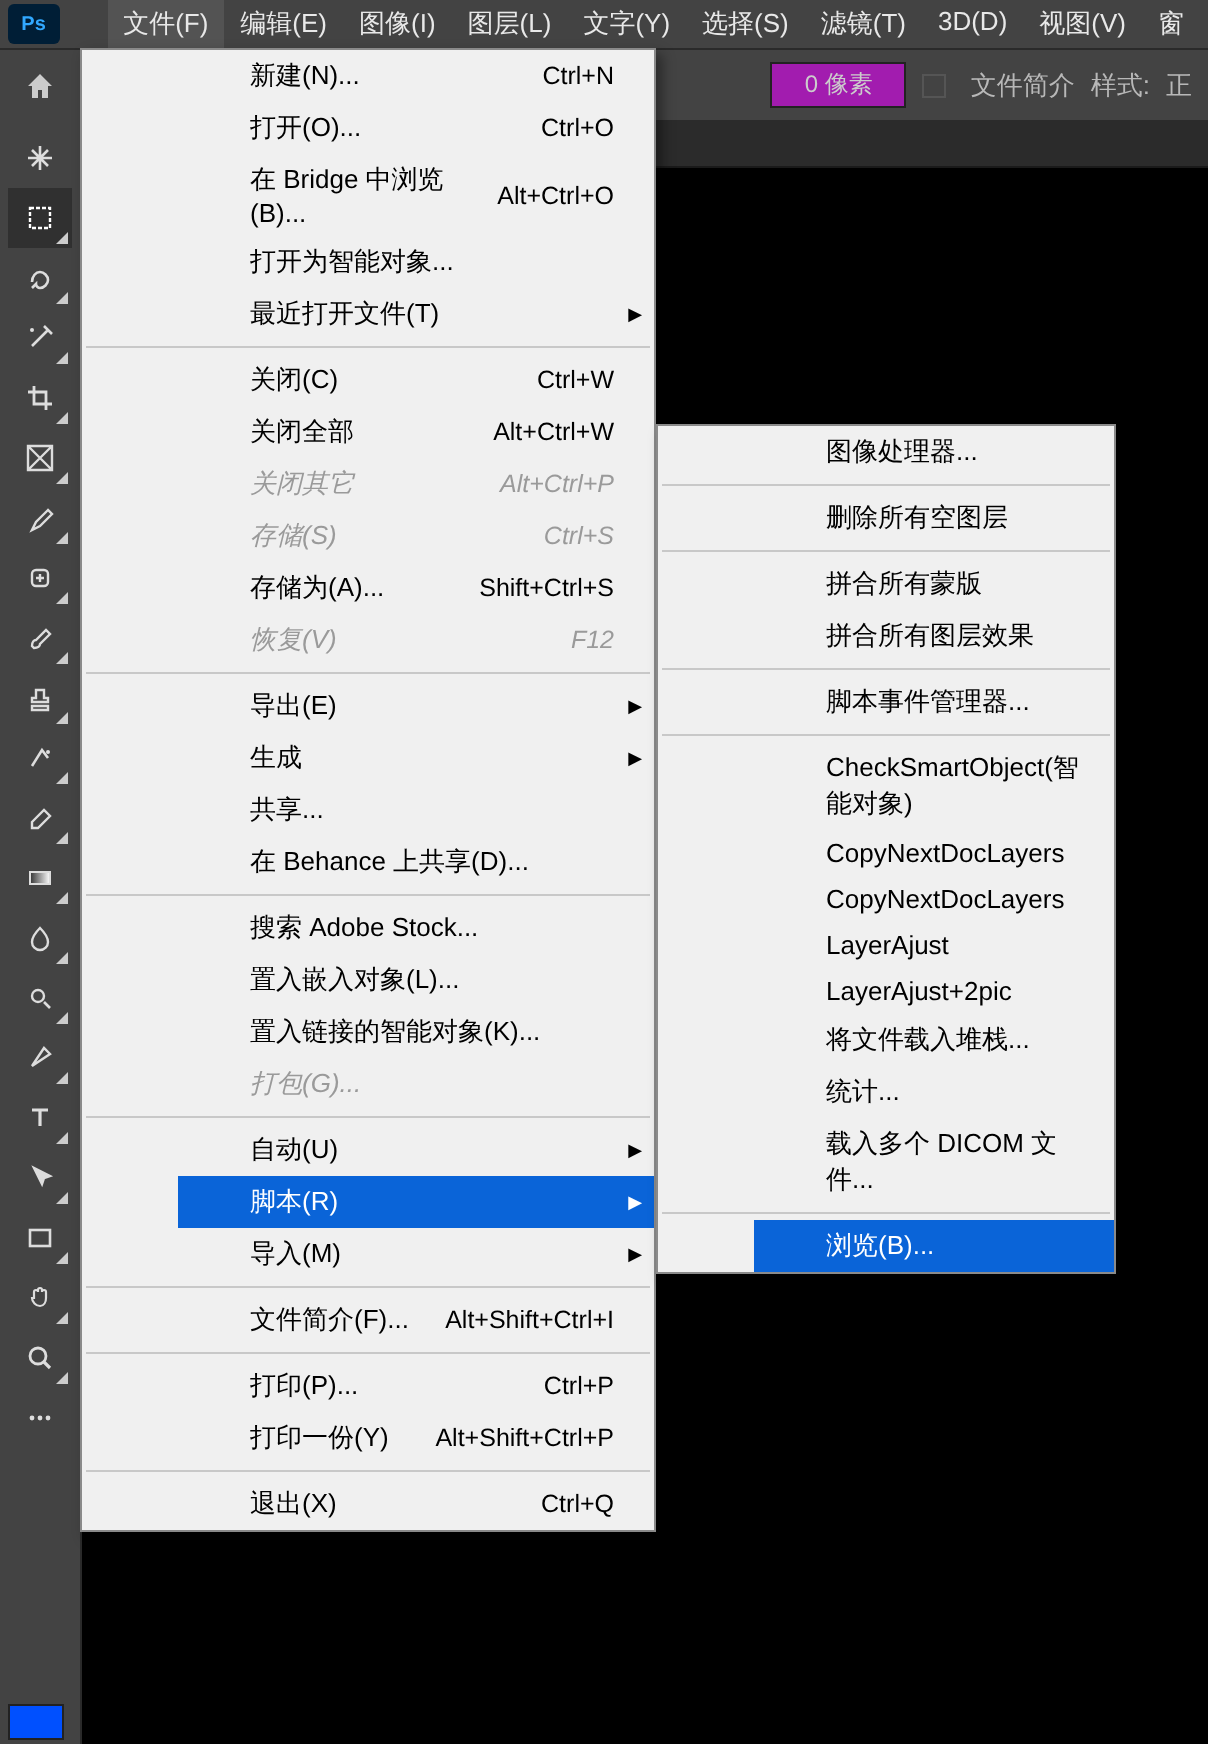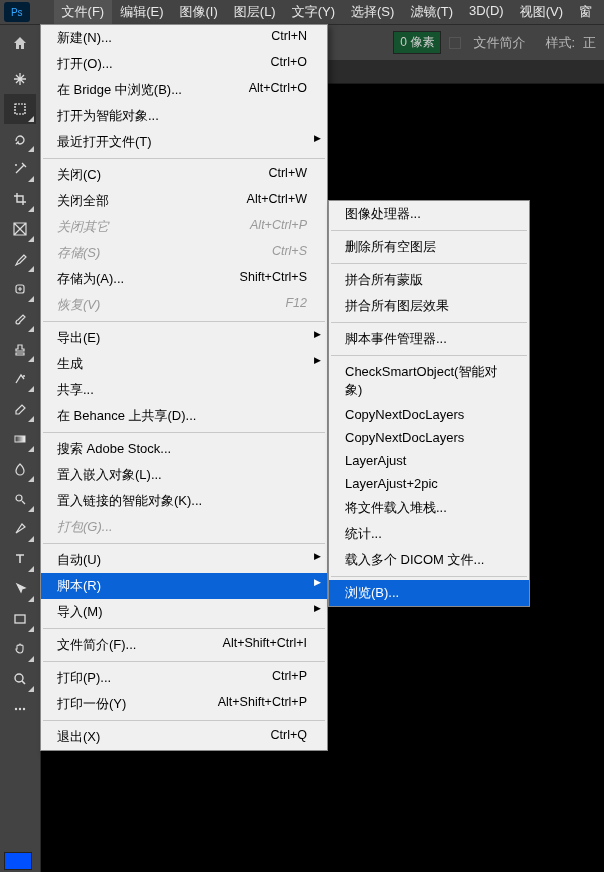--- a/index.html
+++ b/index.html
@@ -24,21 +24,21 @@
   .ps-logo {
     width: 44px;
     height: 20px;
     background: #001e36;
     border-radius: 3px;
     display: flex;
     align-items: center;
     justify-content: center;
     color: #31a8ff;
     font-size: 10px;
-    font-weight: normal;
+    font-weight: bold;
     margin-right: 24px;
   }
   .menubar-item {
     padding: 3px 8px;
     cursor: pointer;
     white-space: nowrap;
   }
   .menubar-item.active {
     background: #535353;
   }
@@ -53,22 +53,22 @@
     gap: 8px;
   }
   .options-home {
     width: 24px;
     height: 24px;
     display: flex;
     align-items: center;
     justify-content: center;
   }
   .options-text-field {
-    background: #14532d;
-    padding: 2px 6px;
+    background: #a21caf;
+    padding: 2px 16px;
     border: 1px solid #222;
     color: #ccc;
     font-size: 12px;
   }
   .options-checkbox {
     width: 12px;
     height: 12px;
     border: 1px solid #555;
     margin-right: 4px;
   }
@@ -144,24 +144,25 @@
     width: 288px;
     background: #f0f0f0;
     color: #000;
     border: 1px solid #8a8a8a;
     box-shadow: 3px 3px 6px rgba(0,0,0,0.4);
     z-index: 10;
   }
   .menu-item {
     display: flex;
     justify-content: space-between;
-    align-items: flex-start;
-    padding: 4px 20px 4px 16px;
+    align-items: center;
+    padding: 4px 20px 4px 36px;
     cursor: pointer;
     position: relative;
+    margin-left: 48px;
   }
   .menu-item.disabled {
     color: #9a9a9a;
     cursor: default;
     font-style: italic;
   }
   .menu-item.highlighted {
     background: #0a64d8;
     color: #fff;
   }
@@ -171,23 +172,23 @@
     position: absolute;
     right: 6px;
   }
   .menu-sep {
     height: 1px;
     background: #c8c8c8;
     margin: 3px 2px;
   }
   .submenu {
     position: absolute;
-    top: 200px;
+    top: 212px;
     left: 328px;
-    width: 202px;
+    width: 230px;
     background: #f0f0f0;
     color: #000;
     border: 1px solid #8a8a8a;
     box-shadow: 3px 3px 6px rgba(0,0,0,0.4);
     z-index: 11;
   }
   .shortcut {
     color: inherit;
     font-size: 12.5px;
   }
@@ -215,21 +216,21 @@
 <div class="options-bar">
   <div class="options-home">
     <svg width="16" height="16" viewBox="0 0 16 16">
         <path fill="#ccc" d="M8 2 L14 8 L12 8 L12 14 L9 14 L9 10 L7 10 L7 14 L4 14 L4 8 L2 8 Z"></path>
       </svg>
   </div>
   <div style="flex:1"></div>
   <span class="options-text-field"><span>0</span> <span>像素</span></span>
   <span class="options-checkbox"></span>
   <span>文件简介</span>
-  <span style="margin-left:12px;">样式:</span>
+  <span style="">样式:</span>
   <span>正</span>
 </div>
 
 <div class="workspace">
   <div class="toolbar" id="toolbar">
       <div class="tool">
         <svg width="16" height="16" viewBox="0 0 16 16">
           <defs>
             <linearGradient id="g">
               <stop offset="0" stop-color="#333"></stop>

